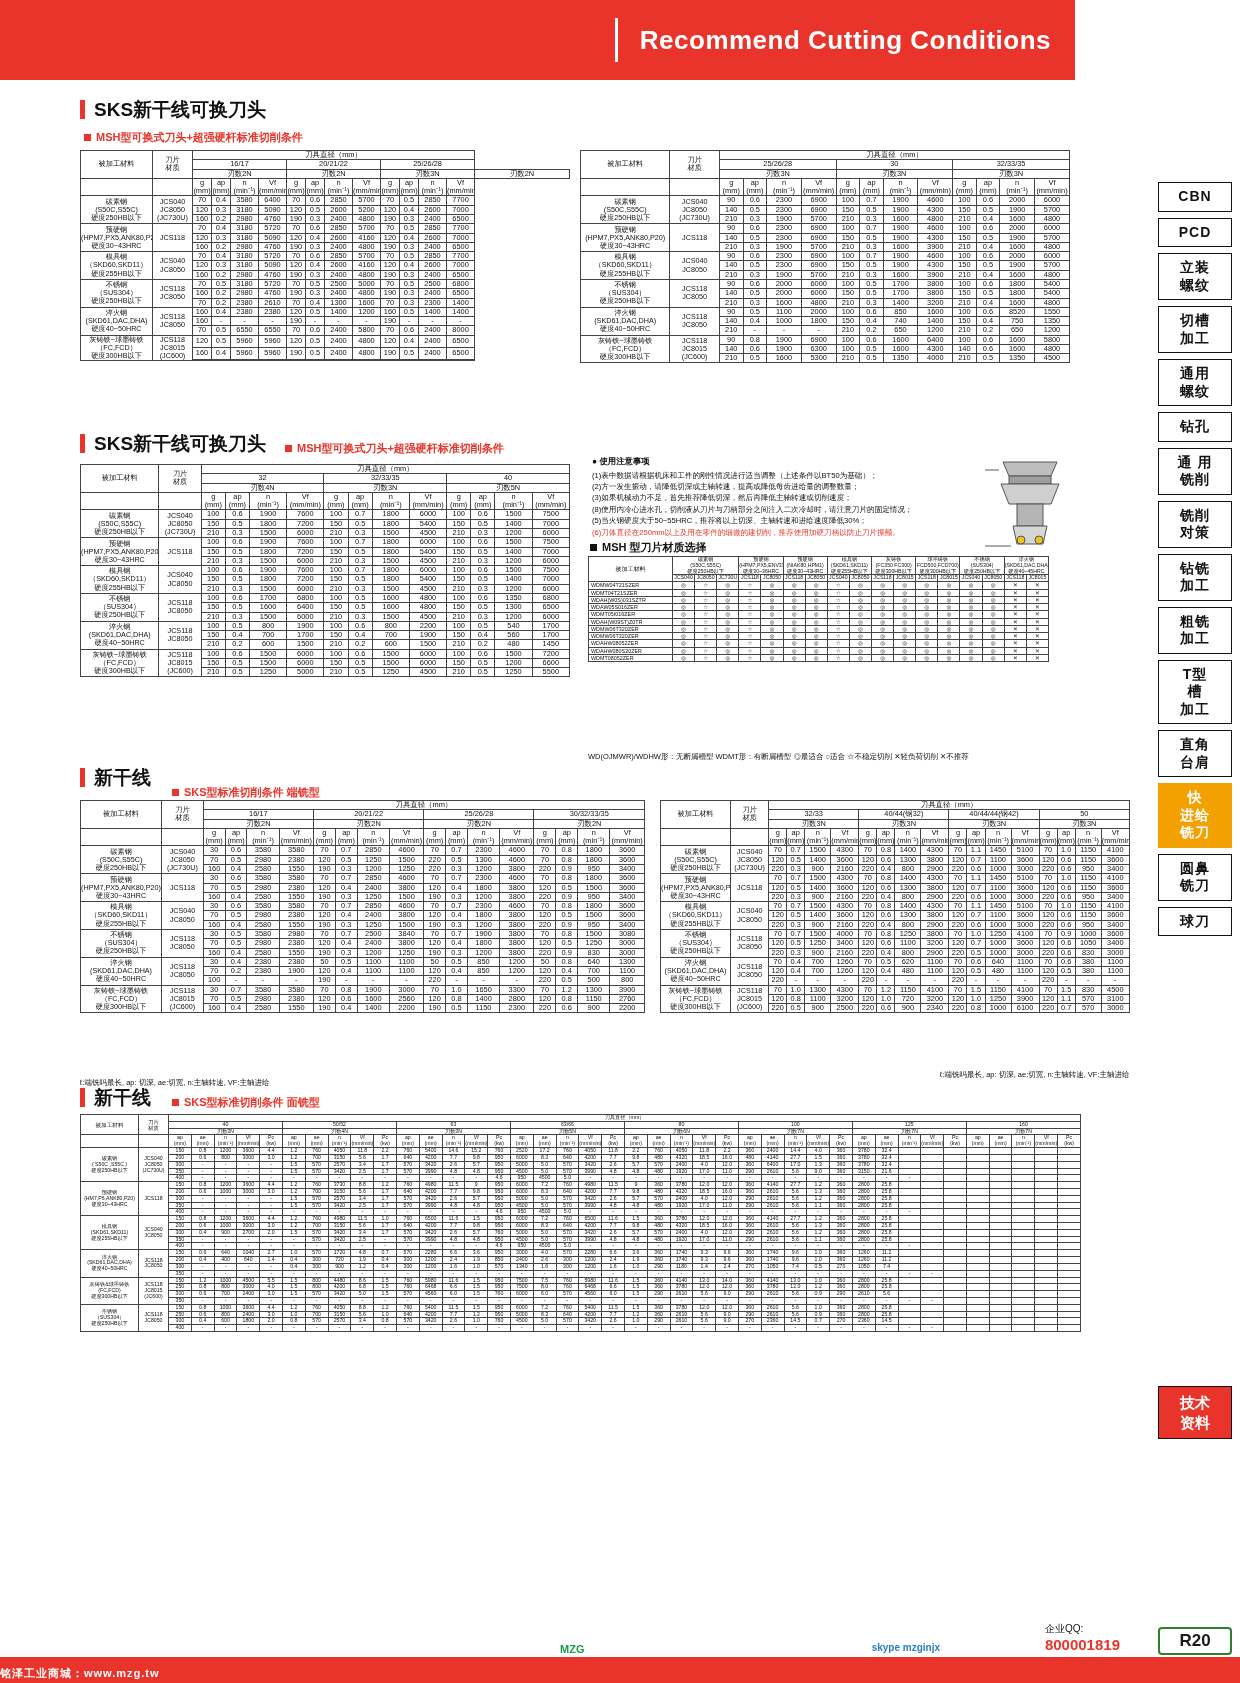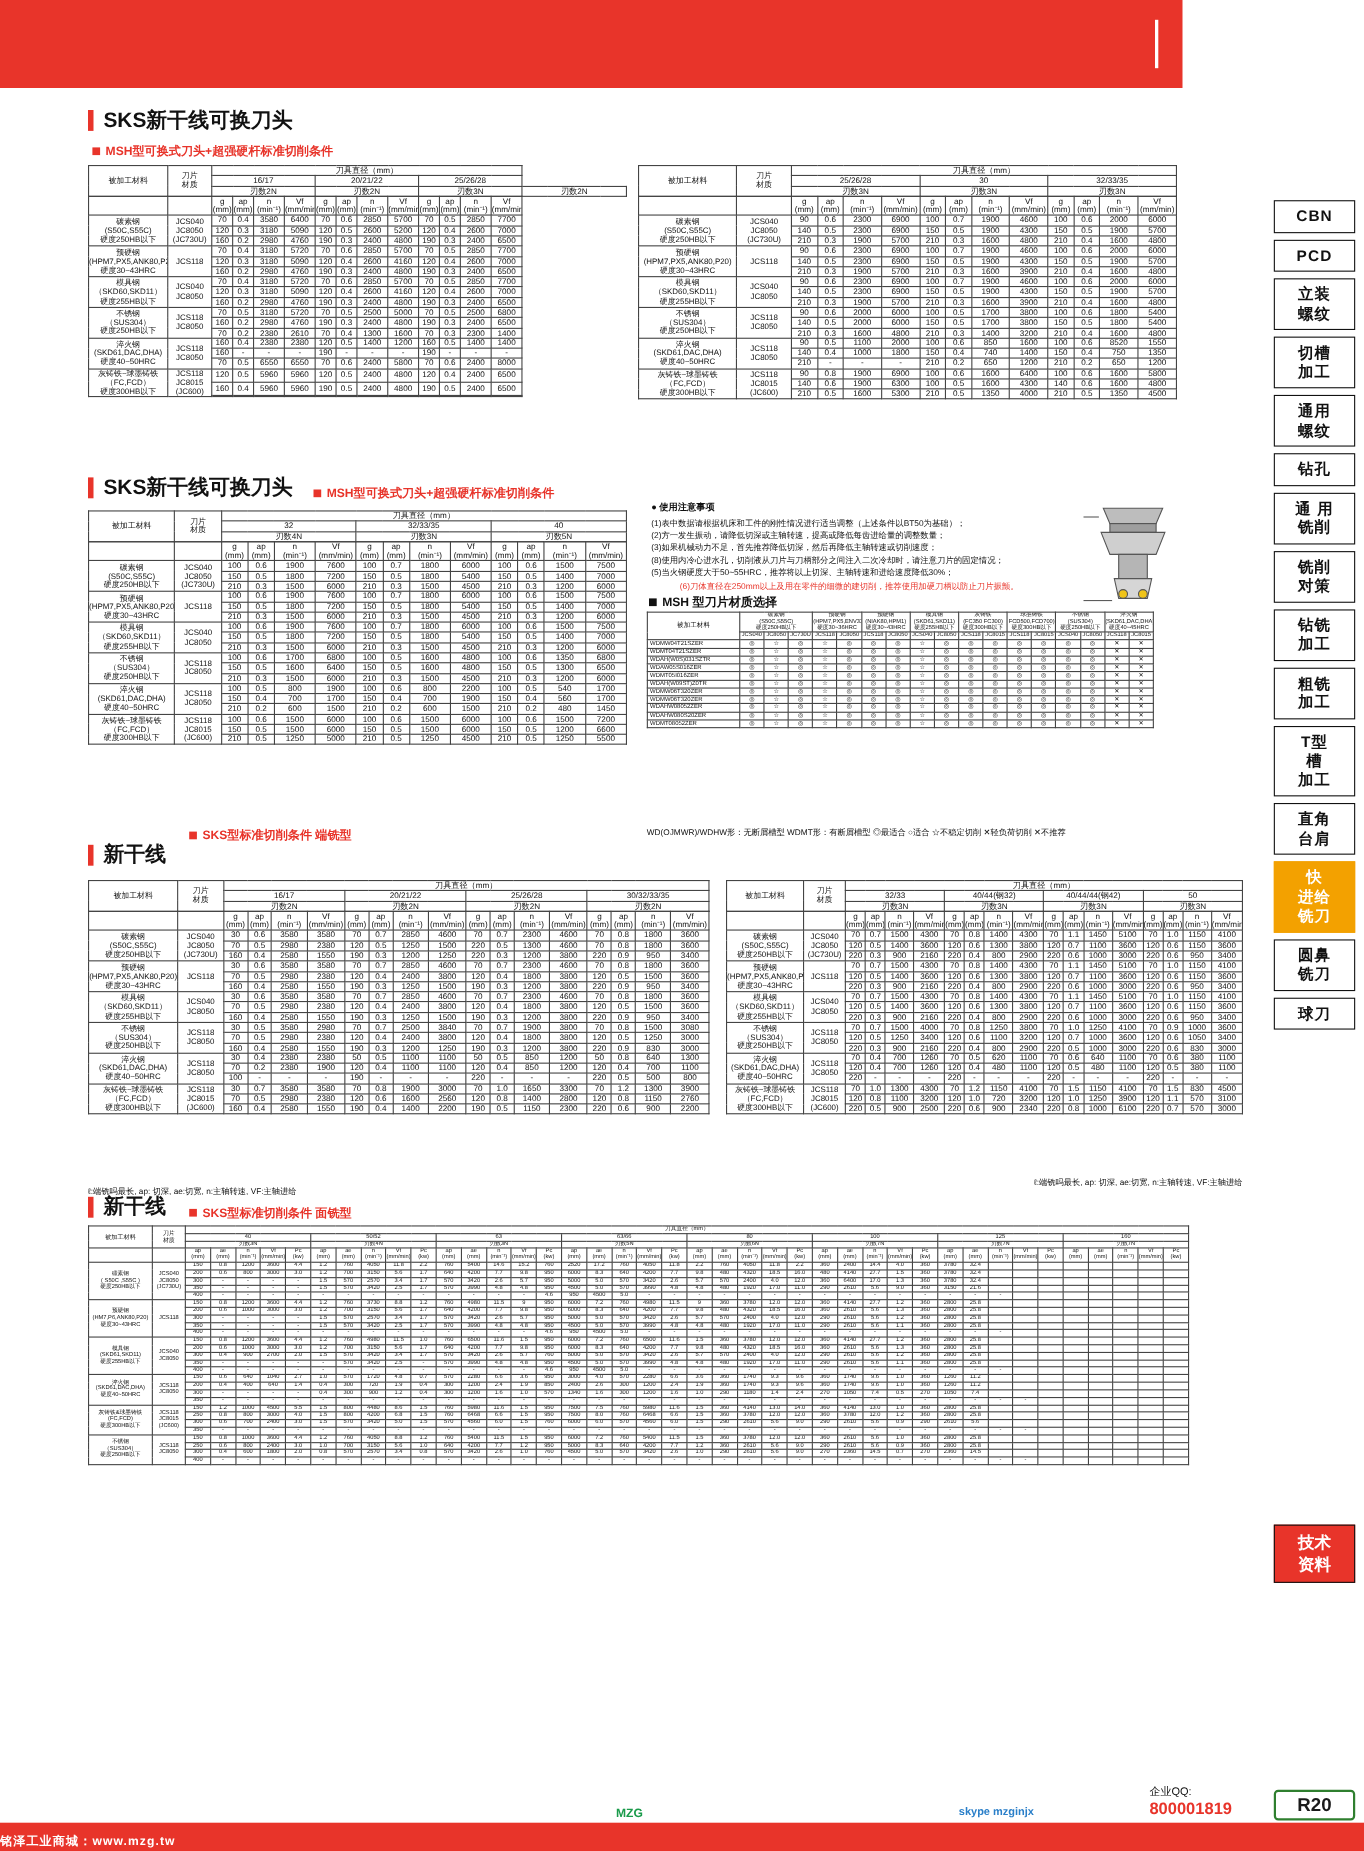--- a/index.html
+++ b/index.html
@@ -68,21 +68,21 @@
   .hdr-top { font-weight:bold; }
 
   .tbl-wrap { position:absolute; }
 
   
   .foot { position:absolute; font-size:7.5px; color:#111; }
 
   
   .notes { position:absolute; font-size:7.6px; line-height:1.5; color:#111; }
   .notes .hd { font-weight:bold; font-size:8.4px; margin-bottom:2px; }
-  .notes .red { color:#e8342a;text-align:center; }
+  .notes .red { color:#e8342a; }
 
   
   .toolpic { position:absolute; }
 
   
   .wm {
     position:absolute; left:80px; top:800px; width:520px;
     font-size:52px; font-weight:bold; color:rgba(120,120,120,.16);
     letter-spacing:6px; pointer-events:none; user-select:none;
   }
@@ -102,20 +102,21 @@
   .qq .big { color:#e8342a; font-size:15px; font-weight:bold; }
   .qq .lbl { font-size:10px; }
   .skype { position:absolute; right:300px; bottom:30px; font-size:10px; color:#2a7fc9; font-weight:bold; }
   .mzg-logo { position:absolute; left:560px; bottom:28px; font-size:11px; color:#1a9b4b; font-weight:bold; }
 </style>
 </head>
 <body>
 
 <div class="header">
   <div class="sep"></div>
+  <div class="en">Recommend Cutting Conditions</div>
 </div>
 
 <div class="sidenav" id="sidenav">
     <div class="item">CBN</div>
     <div class="item">PCD</div>
     <div class="item">立装<br>螺纹</div>
     <div class="item">切槽<br>加工</div>
     <div class="item">通用<br>螺纹</div>
     <div class="item">钻孔</div>
     <div class="item">通 用<br>铣削</div>
@@ -1393,21 +1394,21 @@
           <td>◎</td>
           <td>✕</td>
           <td>✕</td>
         </tr>
       </tbody>
     </table>
   </div>
 <div class="foot" style="left:588px; top:752px; width:460px;">WD(OJMWR)/WDHW形：无断屑槽型   WDMT形：有断屑槽型                    ◎最适合  ○适合  ☆不稳定切削  ✕轻负荷切削  ✕不推荐</div>
 
 <div class="sec-title" style="left:80px; top:768px;">新干线</div>
-<div class="sub-note" style="left:172px; top:752px;"><span class="sq"></span><span>SKS型标准切削条件 端铣型</span></div>
+<div class="sub-note" style="left:172px; top:785px;"><span class="sq"></span><span>SKS型标准切削条件 端铣型</span></div>
 
 <div class="wm">MZG数控刀具</div>
 
 <div class="tbl-wrap" style="left:80px; top:800px;" id="t4">
     <table class="t" style="width:565px">
       <colgroup>
         <col style="width:78px">
         <col style="width:40px">
         <col style="width:21px">
         <col style="width:21px">

